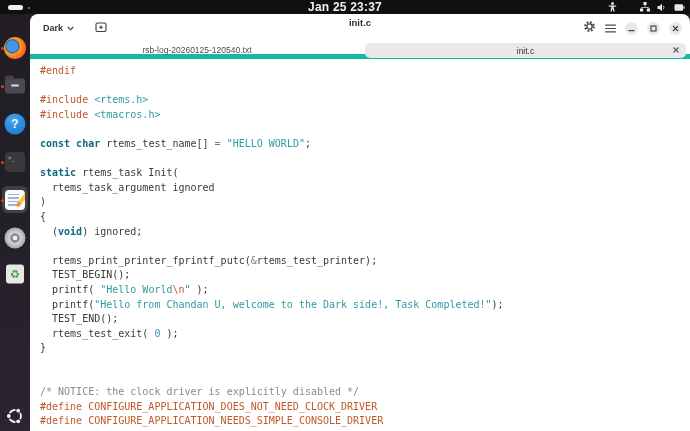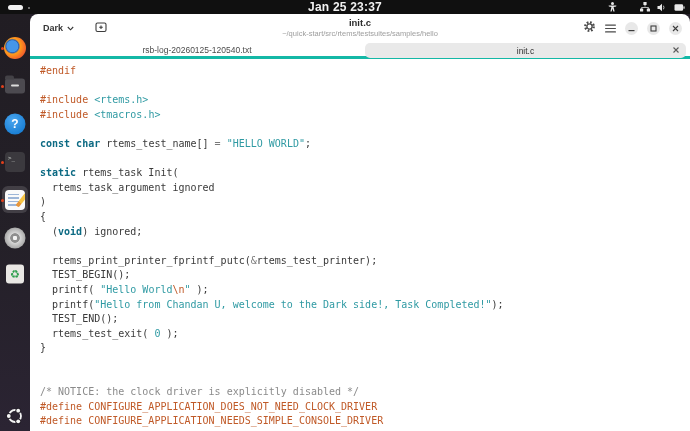--- a/index.html
+++ b/index.html
@@ -57,21 +57,21 @@
   .open-btn { display:flex; align-items:center; gap:4px; padding:3px 5px; border-radius:4px; cursor:default; }
   .open-btn span { font-size:9px; font-weight:bold; color:#343434; }
   .newtab-btn { margin-left:16px; }
   .hdr-title { position:absolute; left:50%; top:3px; transform:translateX(-50%); text-align:center; width:320px; }
   .hdr-title .t { font-size:9.5px; font-weight:bold; color:#2e2e2e; }
   .hdr-title .s { font-size:7.5px; color:#9d9d9d; margin-top:1px; }
   .hdr-right { position:absolute; right:8px; top:0; height:28px; display:flex; align-items:center; gap:9px; }
   .winbtn { width:13px; height:13px; border-radius:50%; background:#e8e8e8;
             display:flex; align-items:center; justify-content:center; }
 
-  .tabbar { position:relative; height:17px; border-bottom:3px solid #14b8a6; }
+  .tabbar { position:relative; height:17px; border-bottom:5px solid #14b8a6; }
   .tab-inactive { position:absolute; left:0; top:0; width:334px; height:16px;
                   display:flex; align-items:center; justify-content:center; }
   .tab-inactive span { font-size:8.5px; color:#4c4c4c; }
   .tab-active { position:absolute; left:335px; right:4px; top:1px; height:15px; background:#e9e9e9;
                 border-radius:5px; display:flex; align-items:center; justify-content:center; }
   .tab-active span { font-size:8.5px; color:#333; }
   .tab-close { position:absolute; right:6px; top:3px; }
 
   
   .code { padding:5px 0 0 10px; font-family:"DejaVu Sans Mono",monospace; font-size:10px;
@@ -190,21 +190,20 @@
       </svg>
     </div>
     <div class="newtab-btn">
       <svg width="13" height="12" viewBox="0 0 13 12">
         <rect x="1" y="2" width="10" height="8.5" rx="1.5" fill="none" stroke="#3c3c3c" stroke-width="1.1"></rect>
         <path d="M6 4.5v3.5 M4.2 6.2h3.6" stroke="#3c3c3c" stroke-width="1.1"></path>
       </svg>
     </div>
     <div class="hdr-title">
       <div class="t">init.c</div>
-      <div class="s">~/quick-start/src/rtems/testsuites/samples/hello</div>
     </div>
     <div class="hdr-right">
       <span>
         <svg width="13" height="13" viewBox="0 0 13 13">
           <circle cx="6.5" cy="6.5" r="4.2" fill="none" stroke="#4a4a4a" stroke-width="2.4" stroke-dasharray="1.7 1.6"></circle>
           <circle cx="6.5" cy="6.5" r="2.6" fill="none" stroke="#4a4a4a" stroke-width="1.3"></circle>
         </svg>
       </span>
       <span>
         <svg width="11" height="9" viewBox="0 0 11 9">

